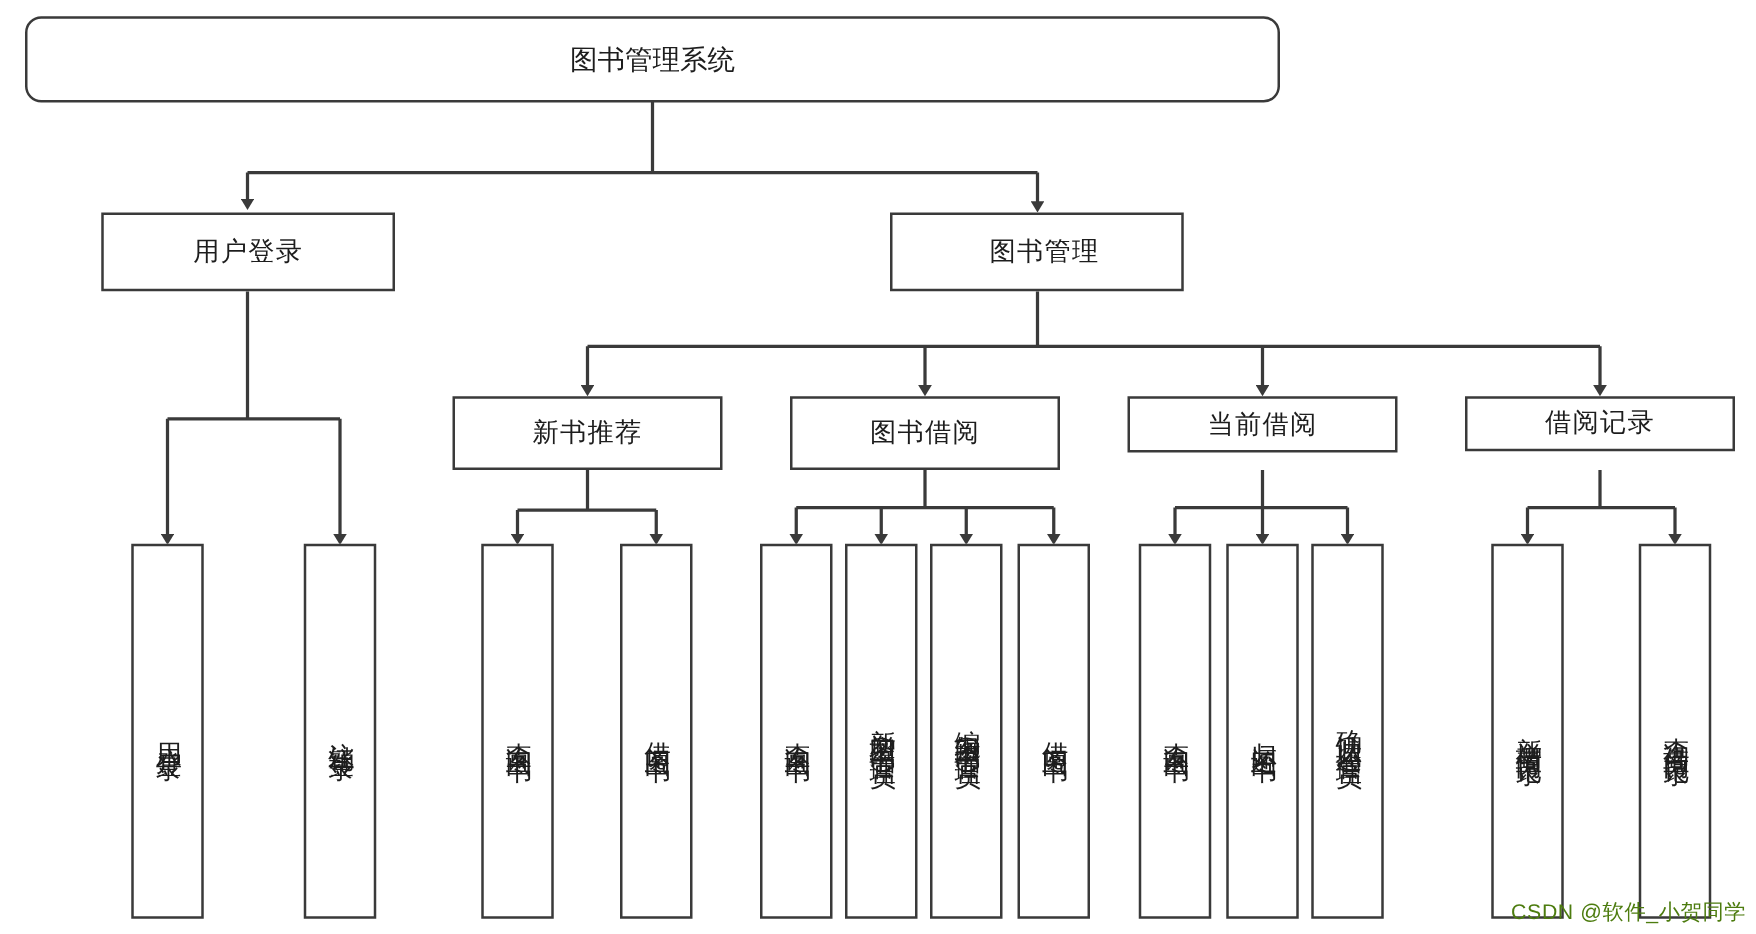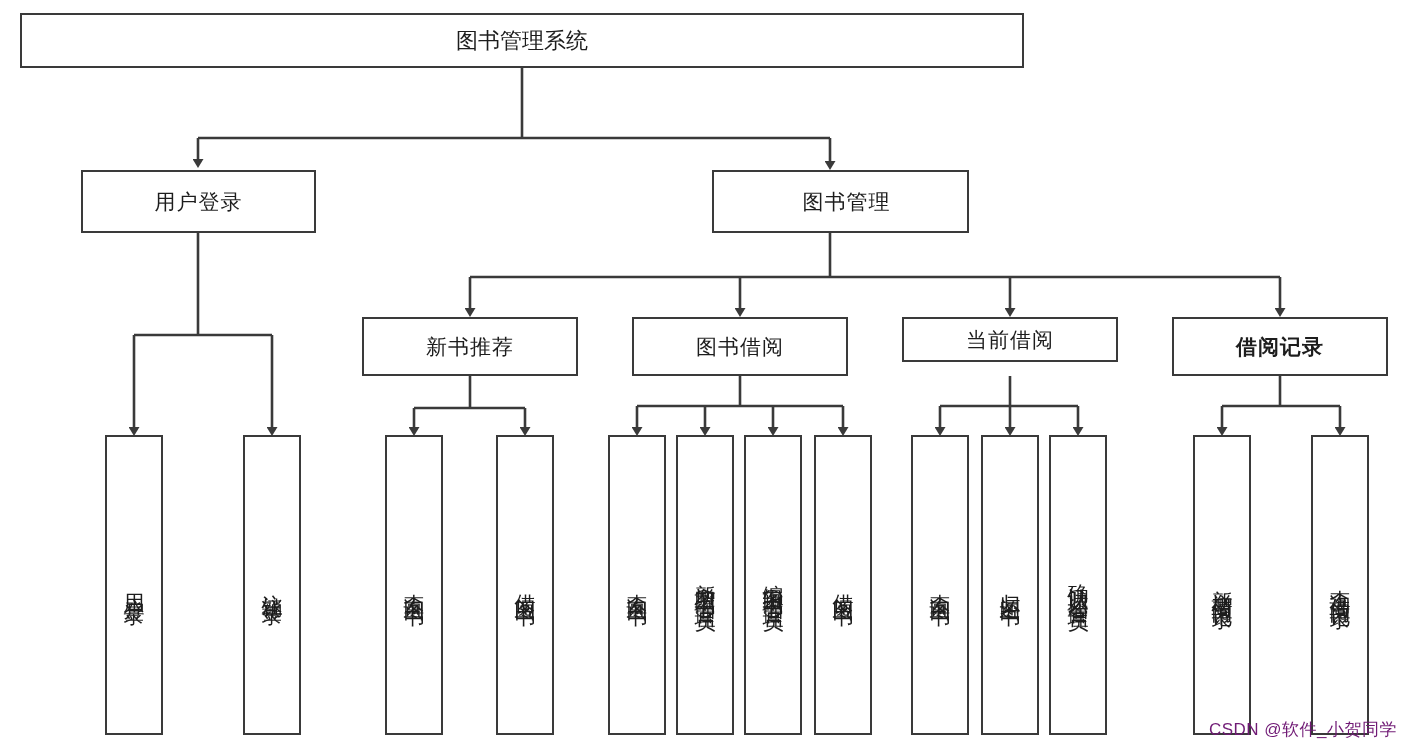--- a/index.html
+++ b/index.html
@@ -58,21 +58,21 @@
     writing-mode: vertical-rl;
     text-orientation: upright;
     line-height: 1.05;
     white-space: nowrap;
   }
   #watermark {
     position: absolute;
     right: 8px;
     bottom: 6px;
     font-size: 17px;
-    color: #701a75;
+    color: #4d7c0f;
     letter-spacing: 0.5px;
     white-space: nowrap;
   }
 </style>
 </head>
 <body>
 
 <div id="canvas">
 
   <svg id="wires" viewBox="0 0 1405 747" xmlns="http://www.w3.org/2000/svg">
@@ -118,29 +118,29 @@
       <path d="M1010,406 L1010,428" marker-end="url(#arrow)"></path>
       <path d="M1078,406 L1078,428" marker-end="url(#arrow)"></path>
 
       <path d="M1280,376 L1280,406"></path>
       <path d="M1222,406 L1340,406"></path>
       <path d="M1222,406 L1222,428" marker-end="url(#arrow)"></path>
       <path d="M1340,406 L1340,428" marker-end="url(#arrow)"></path>
     </g>
   </svg>
 
-  <div class="node root" style="left:20px; top:13px; width:1004px; height:55px;">图书管理系统</div>
+  <div class="node root" style="left:20px; top:13px; width:1004px; height:69px;border-radius:13px;">图书管理系统</div>
 
   <div class="node h" style="left:81px; top:170px; width:235px; height:63px;">用户登录</div>
-  <div class="node h" style="left:712px; top:170px; width:257px; height:63px;padding-left:12px;">图书管理</div>
+  <div class="node h" style="left:712px; top:170px; width:235px; height:63px;padding-left:12px;">图书管理</div>
 
   <div class="node h" style="left:632px; top:317px; width:216px; height:59px;">图书借阅</div>
   <div class="node h" style="left:362px; top:317px; width:216px; height:59px;">新书推荐</div>
   <div class="node h" style="left:902px; top:317px; width:216px; height:45px;">当前借阅</div>
-  <div class="node h" style="left:1172px; top:317px; width:216px; height:59px;font-weight:bold;">借阅记录</div>
+  <div class="node h" style="left:1172px; top:317px; width:216px; height:44px;">借阅记录</div>
 
   <div class="node leaf" style="left:105px; top:435px; width:58px; height:300px;">
     <span class="leaf-label">用户登录</span>
   </div>
   <div class="node leaf" style="left:243px; top:435px; width:58px; height:300px;">
     <span class="leaf-label">注销登录</span>
   </div>
 
   <div class="node leaf" style="left:385px; top:435px; width:58px; height:300px;">
     <span class="leaf-label">查询图书</span>

